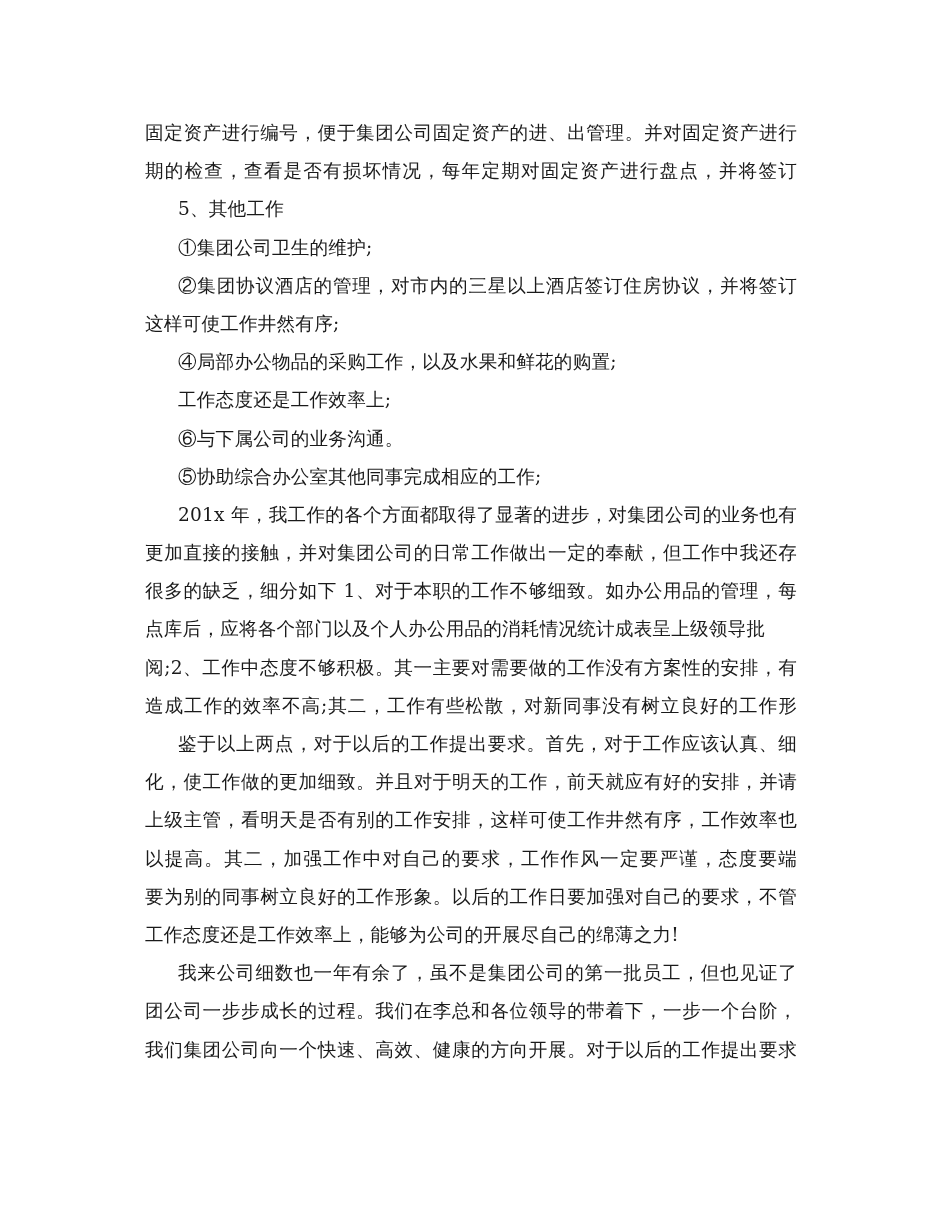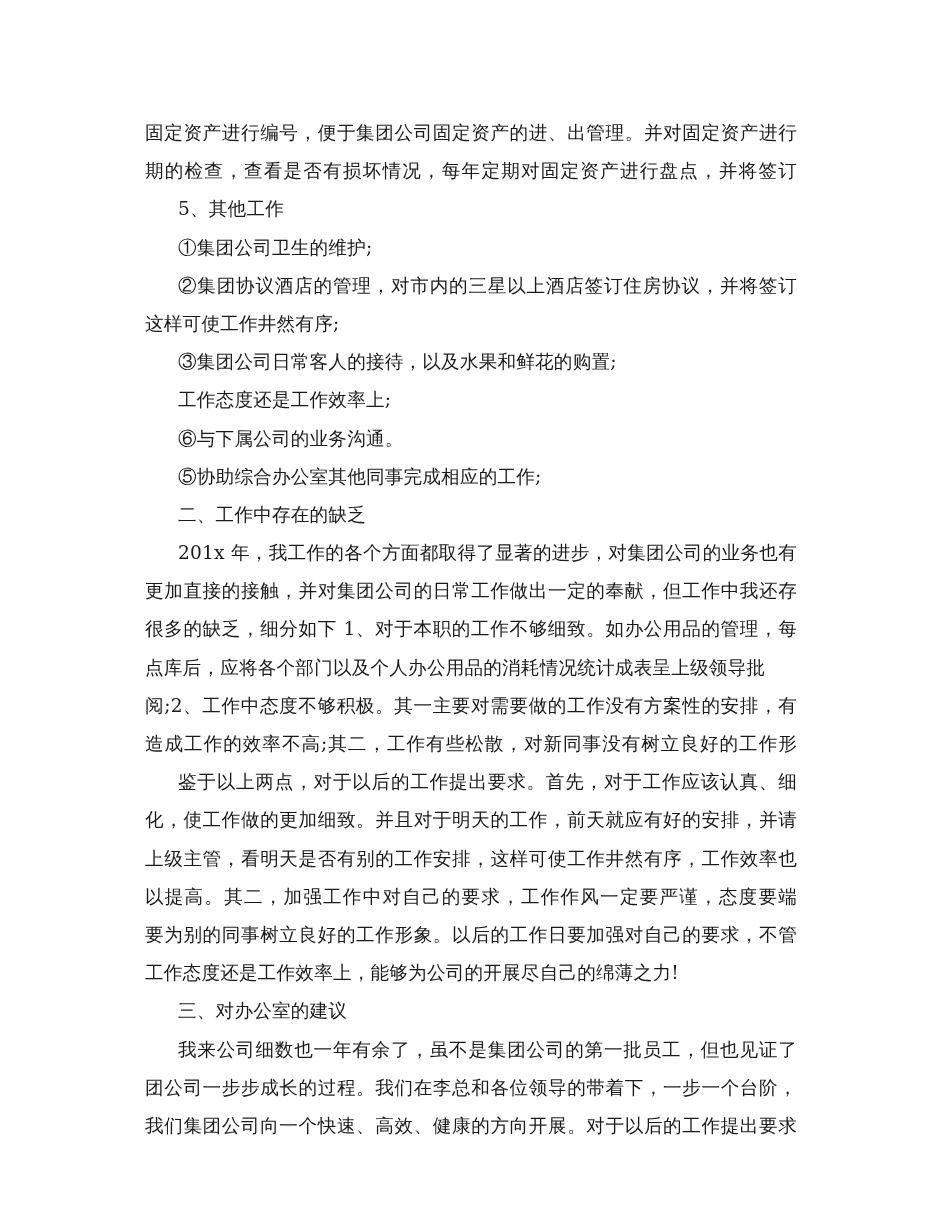--- a/index.html
+++ b/index.html
@@ -42,34 +42,32 @@
 </head>
 <body>
 
 <div class="page">
   <span class="line justify">固定资产进行编号，便于集团公司固定资产的进、出管理。并对固定资产进行定</span>
   <span class="line justify">期的检查，查看是否有损坏情况，每年定期对固定资产进行盘点，并将签订过。</span>
   <span class="line indent">5、其他工作</span>
   <span class="line indent">①集团公司卫生的维护;</span>
   <span class="line indent justify">②集团协议酒店的管理，对市内的三星以上酒店签订住房协议，并将签订过</span>
   <span class="line">这样可使工作井然有序;</span>
-  <span class="line indent">③集团公司日常客人的接待，以及水果和鲜花的购置;</span>
+  <span class="line indent">④局部办公物品的采购工作，以及水果和鲜花的购置;</span>
   <span class="line indent">工作态度还是工作效率上;</span>
   <span class="line indent">⑥与下属公司的业务沟通。</span>
   <span class="line indent">⑤协助综合办公室其他同事完成相应的工作;</span>
-  <span class="line indent">二、工作中存在的缺乏</span>
   <span class="line indent justify">201x 年，我工作的各个方面都取得了显著的进步，对集团公司的业务也有了</span>
   <span class="line justify">更加直接的接触，并对集团公司的日常工作做出一定的奉献，但工作中我还存在</span>
   <span class="line justify">很多的缺乏，细分如下 1、对于本职的工作不够细致。如办公用品的管理，每月</span>
   <span class="line">点库后，应将各个部门以及个人办公用品的消耗情况统计成表呈上级领导批</span>
   <span class="line justify">阅;2、工作中态度不够积极。其一主要对需要做的工作没有方案性的安排，有时</span>
   <span class="line justify">造成工作的效率不高;其二，工作有些松散，对新同事没有树立良好的工作形象。</span>
   <span class="line indent justify">鉴于以上两点，对于以后的工作提出要求。首先，对于工作应该认真、细</span>
   <span class="line justify">化，使工作做的更加细致。并且对于明天的工作，前天就应有好的安排，并请示</span>
   <span class="line justify">上级主管，看明天是否有别的工作安排，这样可使工作井然有序，工作效率也可</span>
   <span class="line justify">以提高。其二，加强工作中对自己的要求，工作作风一定要严谨，态度要端正，</span>
   <span class="line justify">要为别的同事树立良好的工作形象。以后的工作日要加强对自己的要求，不管从</span>
   <span class="line">工作态度还是工作效率上，能够为公司的开展尽自己的绵薄之力!</span>
-  <span class="line indent">三、对办公室的建议</span>
   <span class="line indent justify">我来公司细数也一年有余了，虽不是集团公司的第一批员工，但也见证了集</span>
   <span class="line justify">团公司一步步成长的过程。我们在李总和各位领导的带着下，一步一个台阶，使</span>
   <span class="line justify">我们集团公司向一个快速、高效、健康的方向开展。对于以后的工作提出要求</span>
 </div>
 
 </body></html>

